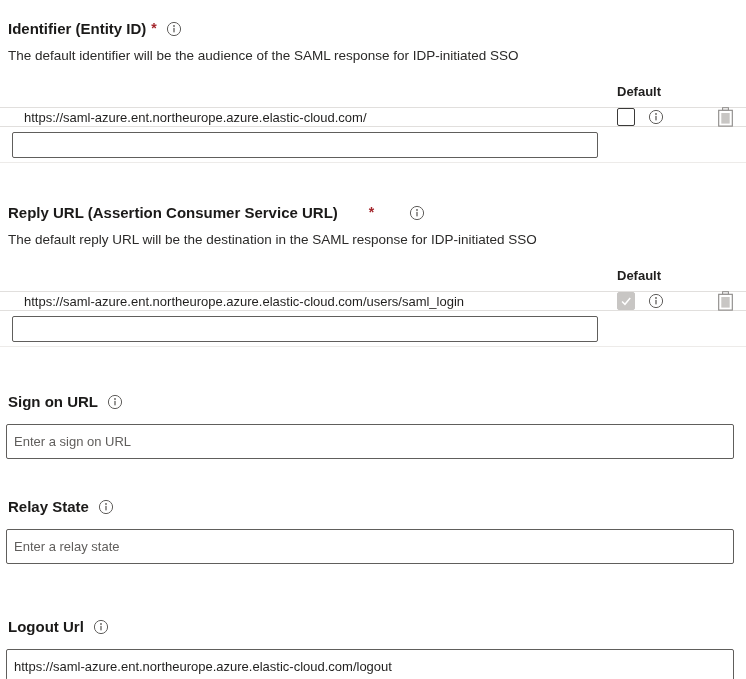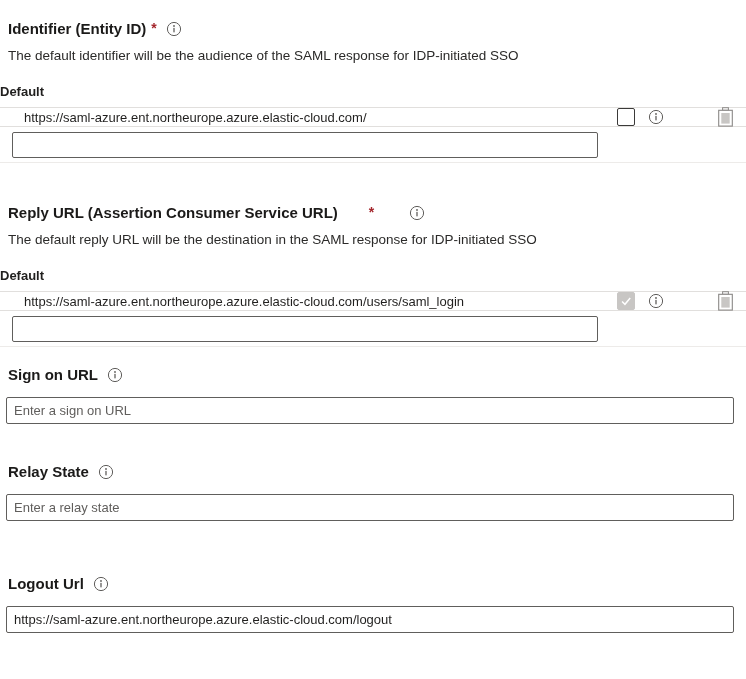--- a/index.html
+++ b/index.html
@@ -44,21 +44,20 @@
     font-size: 13.5px;
     line-height: 18px;
     color: #2b2a29;
   }
   .tbl-head {
     display: flex;
     margin-top: 18px;
     font-size: 13px;
     font-weight: 700;
     line-height: 17px;
-    flex-direction: column;
   }
   .tbl-head .spacer { flex: 1; }
   .tbl-head .label { width: 129px; }
   .tbl-row {
     display: flex;
     align-items: center;
     height: 20px;
     margin-top: 7px;
     border-top: 1px solid #e1dfdd;
     border-bottom: 1px solid #e1dfdd;
@@ -115,28 +114,28 @@
     font-size: 13px;
     color: #201f1e;
     outline: none;
   }
   .separator {
     height: 1px;
     background: #edebe9;
     margin-top: 4px;
   }
   .gap-39 { margin-top: 39px; gap: 26px; }
-  .gap-40 { margin-top: 17px; }
+  .gap-40 { margin-top: 44px; }
   .gap-37 { margin-top: 37px; }
   .gap-36 { margin-top: 52px; }
   .full-input {
     display: block;
     margin: 12px 0 0 6px;
     width: 728px;
-    height: 27px;
+    height: 35px;
     border: 1px solid #605e5c;
     border-radius: 2px;
     padding: 0 7px;
     font-family: "Liberation Sans", "DejaVu Sans", sans-serif;
     font-size: 13px;
     color: #201f1e;
     outline: none;
   }
   .full-input::placeholder, .table-input::placeholder { color: #605e5c; opacity: 1; }
 </style>

